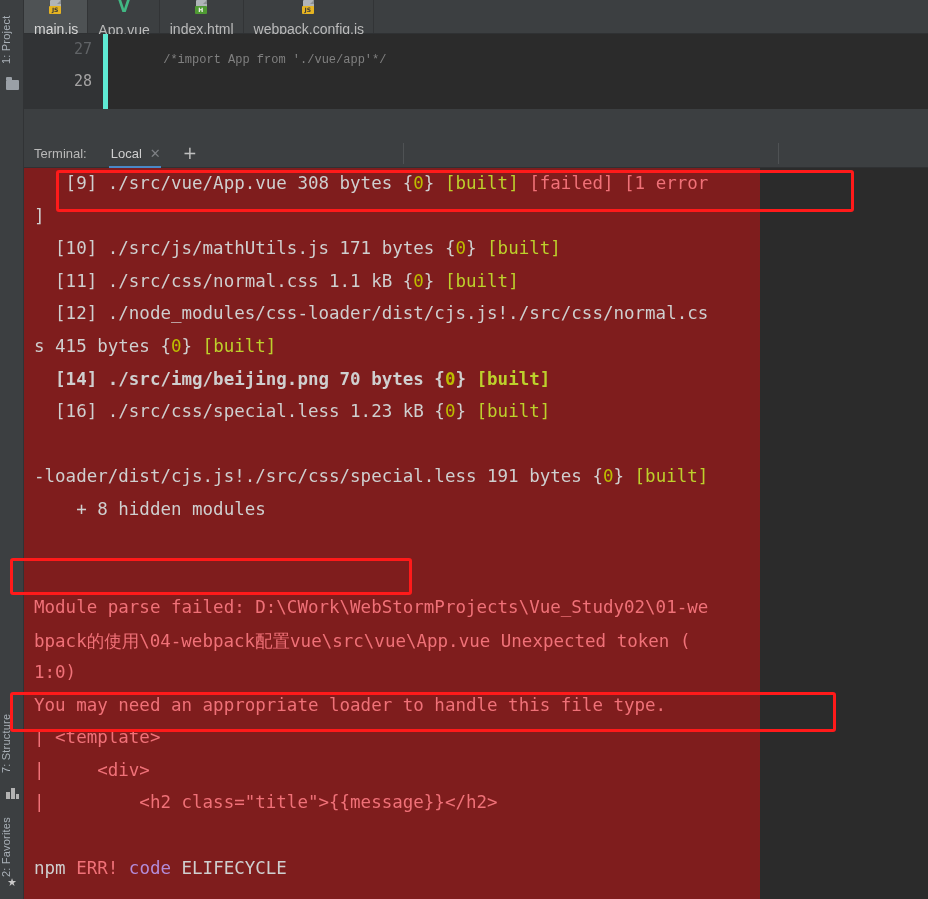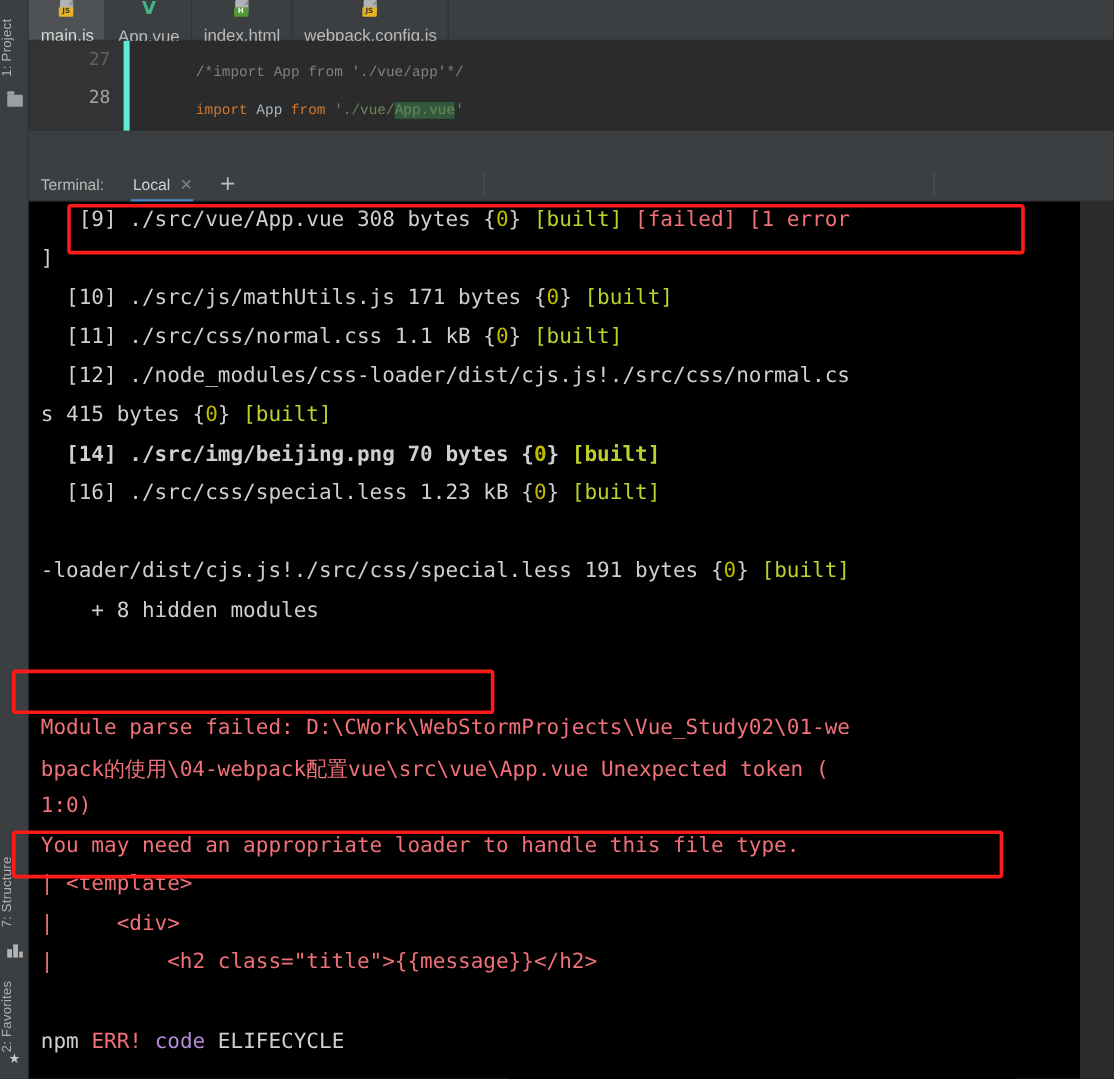--- a/index.html
+++ b/index.html
@@ -161,22 +161,22 @@
   }
   .termbar .divider {
     position:absolute; top:3px; bottom:3px; width:1px; background:#4f5254;
   }
   .divider.d1 { left: 379px; }
   .divider.d2 { left: 754px; }
 
   
   .terminal {
     position:absolute; left:24px; top:168px;
-    width:876px; height:731px;
-    background:#000000;
+    width:736px; height:731px;
+    background:#7f1d1d;
     overflow:hidden;
     padding-left:44px;
   }
   .tline {
     position:absolute; left:10px;
     font-family:"DejaVu Sans Mono", monospace;
     font-size:17.5px;
     white-space:pre;
     color:#cfcfcf;
     letter-spacing:0px;
@@ -258,23 +258,20 @@
   <div class="editor">
     <div class="gutter">
       <span class="lineno ln27">27</span>
       <span class="lineno ln28">28</span>
     </div>
 
     <div class="codeline cl1">
       <span class="c-comment">/*import App from './vue/app'*/</span>
     </div>
 
-    <div class="codeline cl2">
-      <span class="c-kw">import</span><span class="c-cls"> App </span><span class="c-kw">from</span><span class="c-str"> './vue/</span><span class="c-str c-hl">App.vue</span><span class="c-str">'</span>
-    </div>
   </div>
 
   <div class="midgap"></div>
 
   <div class="termbar">
     <span class="label">Terminal:</span>
     <span class="termtab">
       <span>Local</span>
       <span class="x">✕</span>
     </span>

